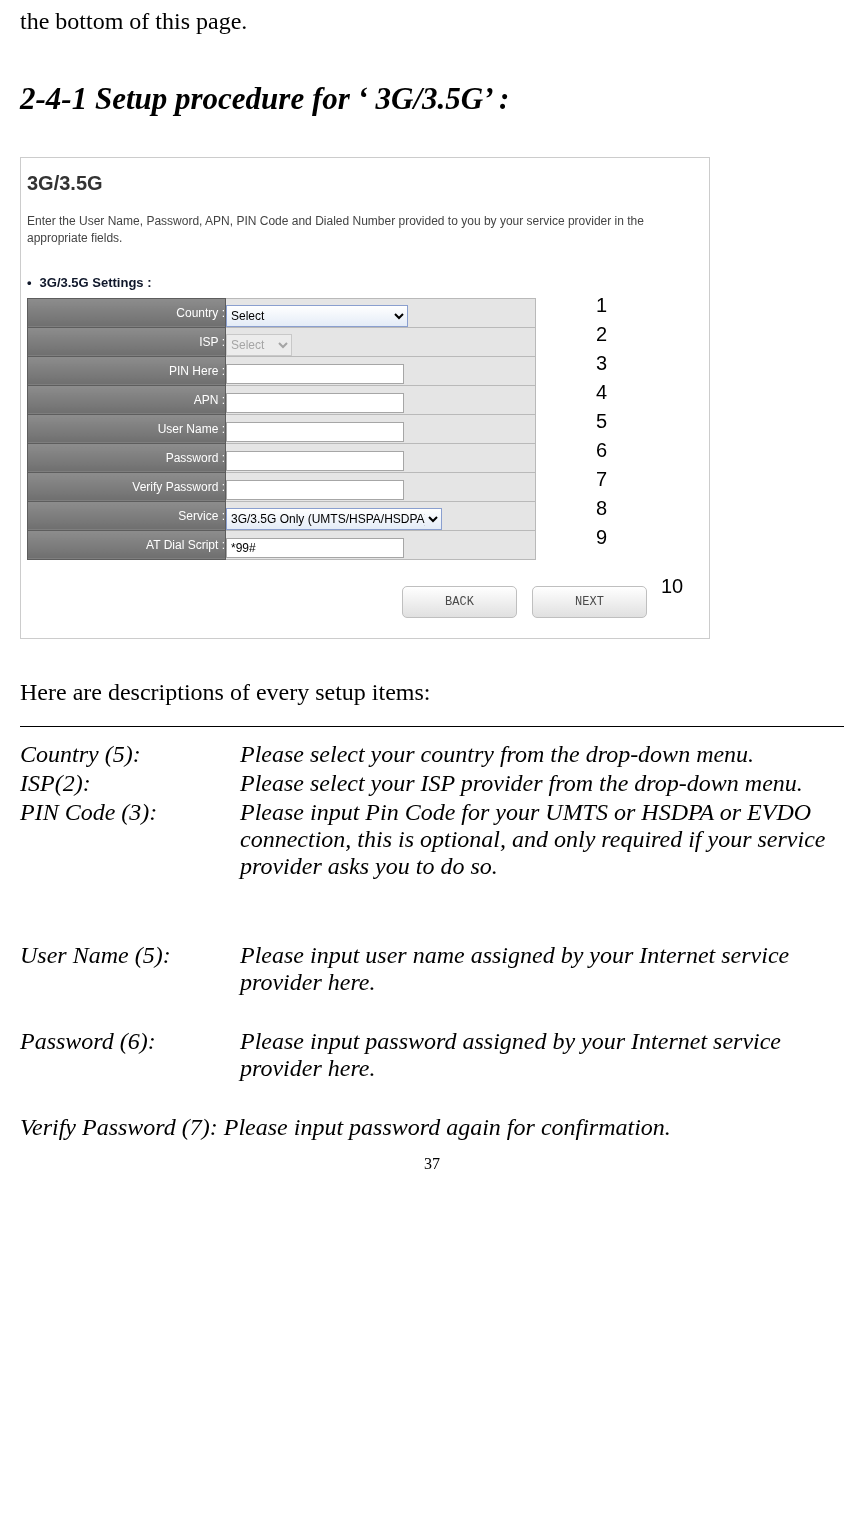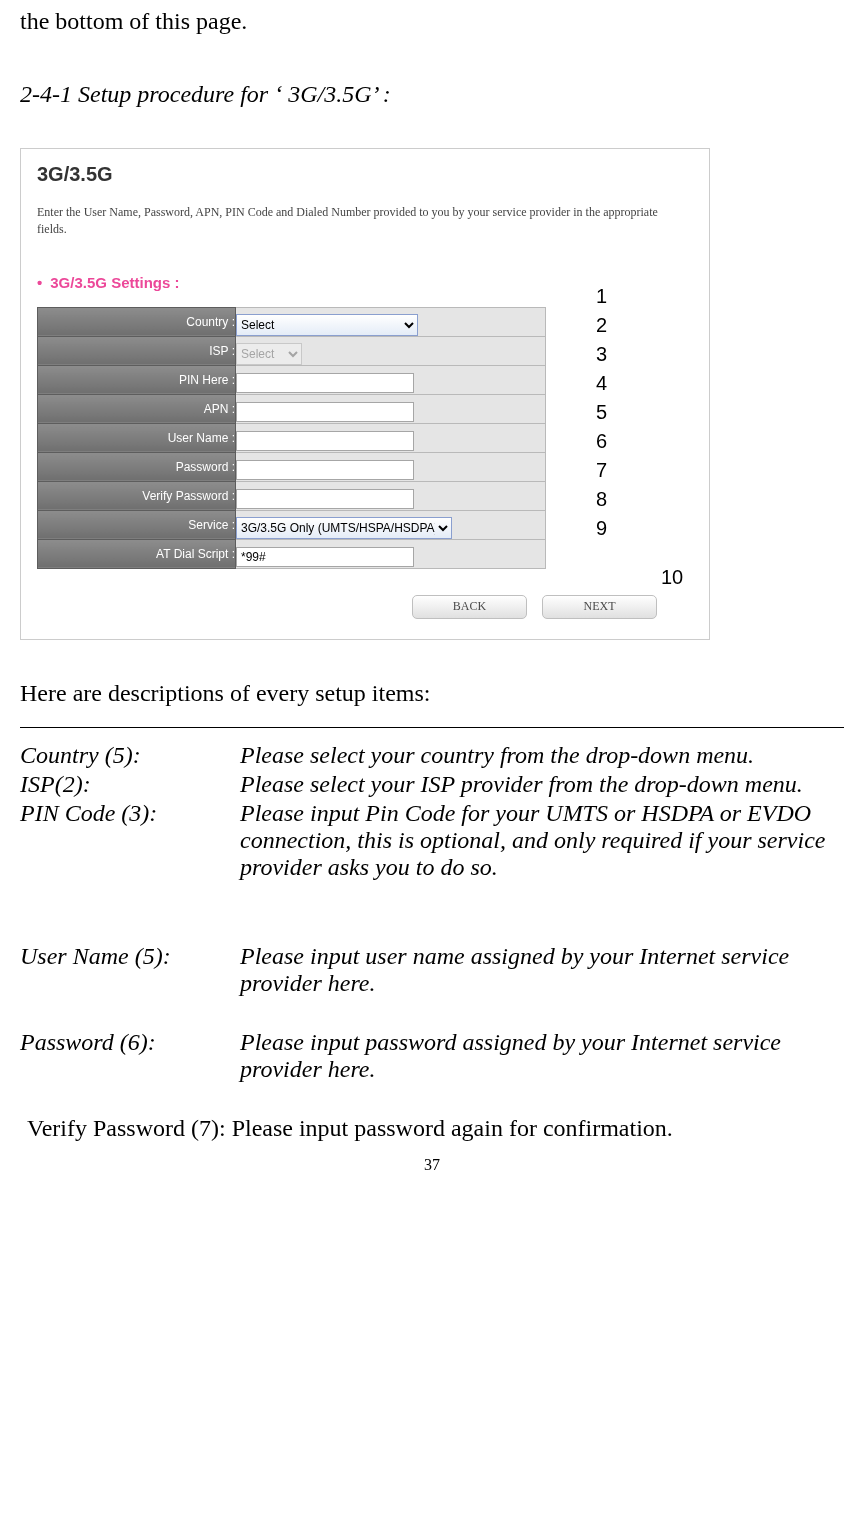--- a/index.html
+++ b/index.html
@@ -7,53 +7,53 @@
       font-family: "Times New Roman", Times, serif;
       font-size: 24px;
       color: #000;
       background: #fff;
       width: 864px;
       padding: 0 20px;
     }
     .top-line { margin-top: 8px; margin-bottom: 46px; }
     .section-heading {
       font-style: italic;
-      font-weight: normal;
+      font-weight: bold;
       margin-bottom: 40px;
-      font-size: 24px;
+      font-size: 31px;
     }
     .screenshot {
       border: 1px solid #ccc;
       background: #fff;
-      padding: 14px 0 20px 16px;
+      padding: 14px 0 20px 6px;
       margin-bottom: 40px;
       width: 690px;
       position: relative;
     }
     .ss-title {
       font-family: Arial, sans-serif;
       font-size: 20px;
       font-weight: bold;
       color: #333;
       margin-bottom: 18px;
     }
     .ss-desc {
-      font-family: Liberation Serif, serif;
+      font-family: Liberation Sans, sans-serif;
       font-size: 12px;
       color: #444;
       line-height: 1.4;
-      margin-bottom: 36px;
+      margin-bottom: 28px;
       padding-right: 25px;
     }
     .ss-subheading {
       font-family: Arial, sans-serif;
-      font-size: 15px;
+      font-size: 13px;
       font-weight: bold;
-      color: #ec4899;
-      margin-bottom: 16px;
+      color: #0f172a;
+      margin-bottom: 8px;
     }
     .ss-subheading::before {
       content: "•";
       margin-right: 8px;
     }
     .settings-table {
       border-collapse: collapse;
       border-spacing: 0;
     }
     .settings-table td { padding: 0; }
@@ -103,25 +103,25 @@
       border-color: #bdbdbd;
     }
     .button-row {
       display: flex;
       gap: 15px;
       justify-content: flex-start;
       margin-top: 26px;
       margin-left: 375px;
     }
     .nav-button {
-      font-family: Liberation Serif, serif;
+      font-family: Liberation Mono, monospace;
       font-size: 12px;
       color: #4a4a4a;
       width: 115px;
-      height: 24px;
+      height: 32px;
       border: 1px solid #bfbfbf;
       border-radius: 5px;
       background: linear-gradient(to bottom, #ffffff, #e0e0e0);
       cursor: pointer;
     }
     .callout {
       position: absolute;
       font-family: Arial, sans-serif;
       font-size: 20px;
       color: #000;
@@ -139,21 +139,21 @@
       padding-bottom: 2px;
     }
     .def-desc {
       display: table-cell;
       font-style: italic;
       vertical-align: top;
       padding-bottom: 2px;
       padding-right: 10px;
     }
     .def-gap { height: 30px; }
-    .full-line { padding-right: 20px; margin-left: 7px; }
+    .full-line { font-style: italic; padding-right: 20px; }
     .page-num {
       text-align: center;
       font-size: 16px;
       margin-top: 14px;
     }
   </style>
 </head>
 <body>
 
 <div class="top-line">the bottom of this page.</div>

